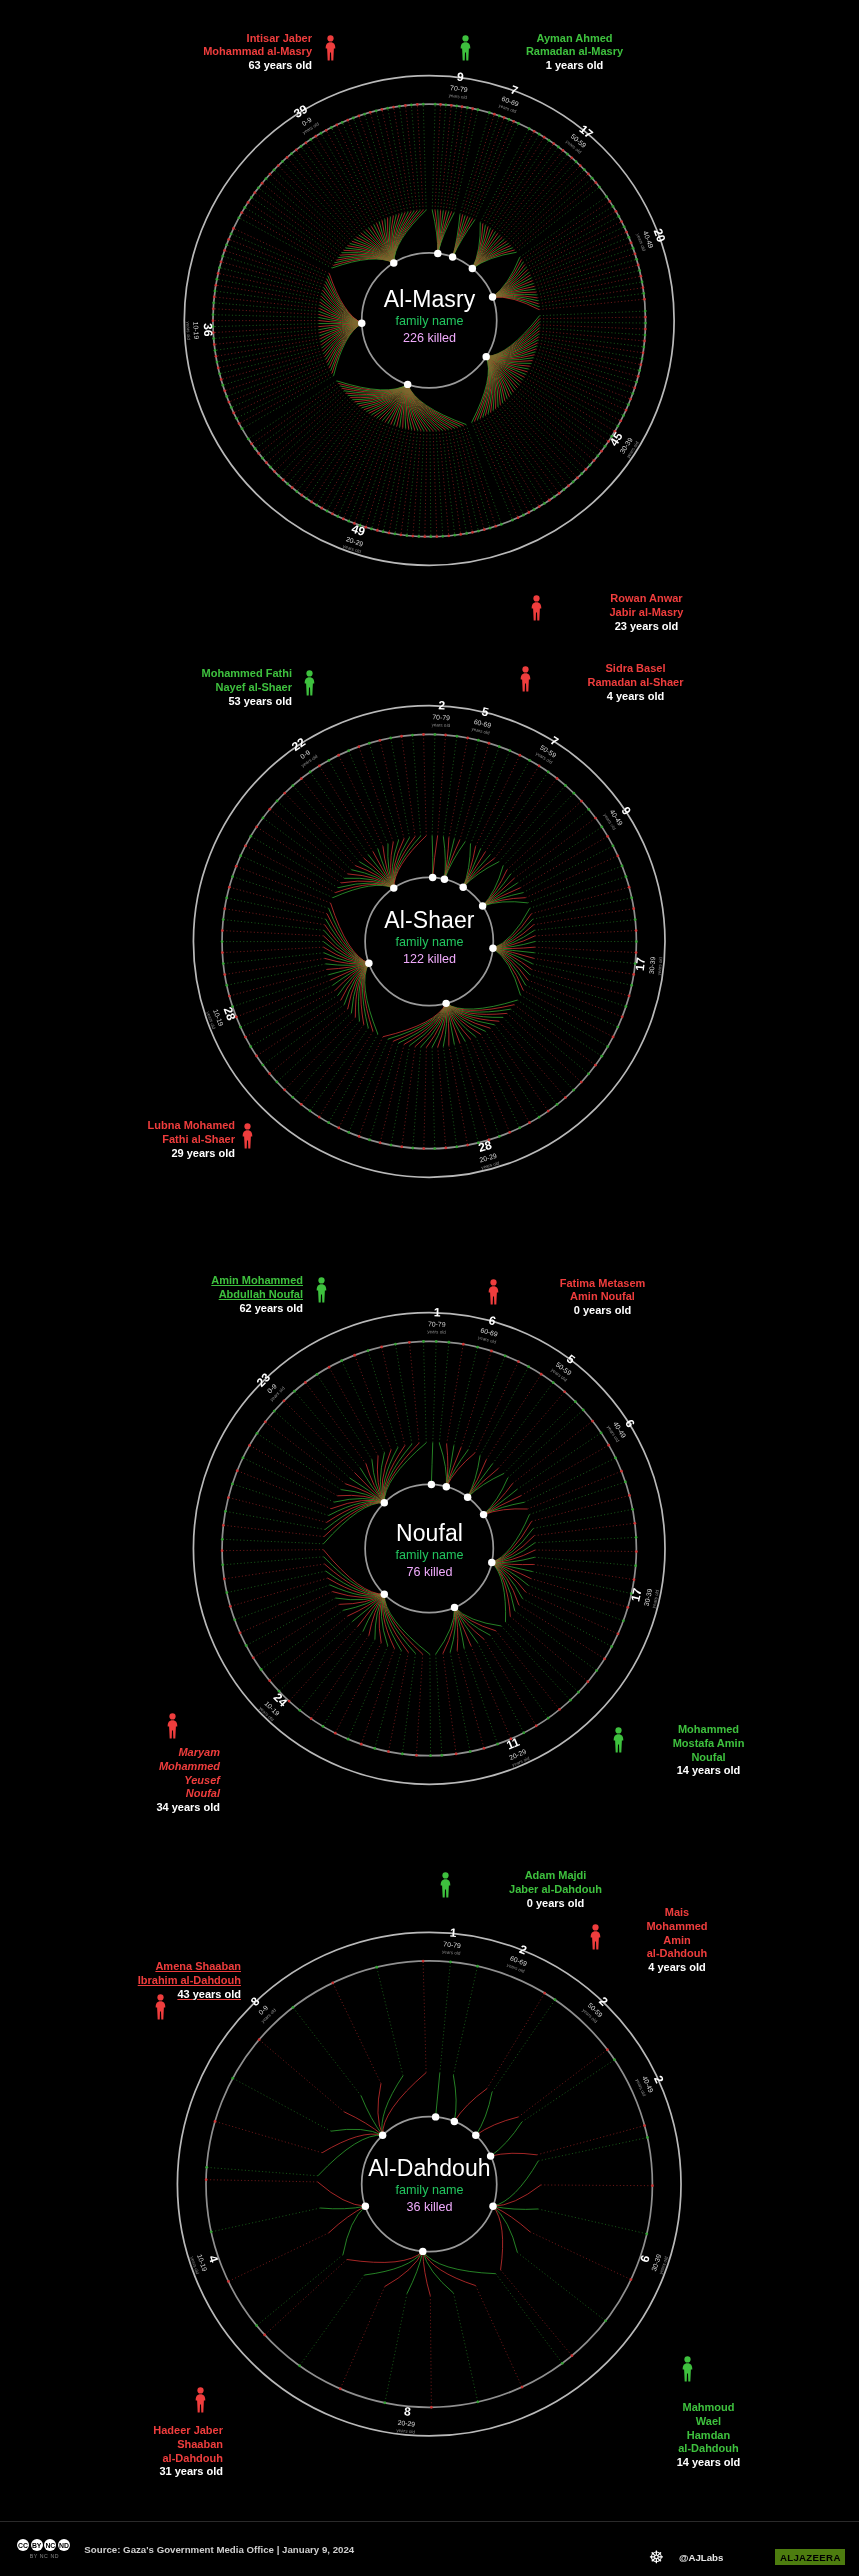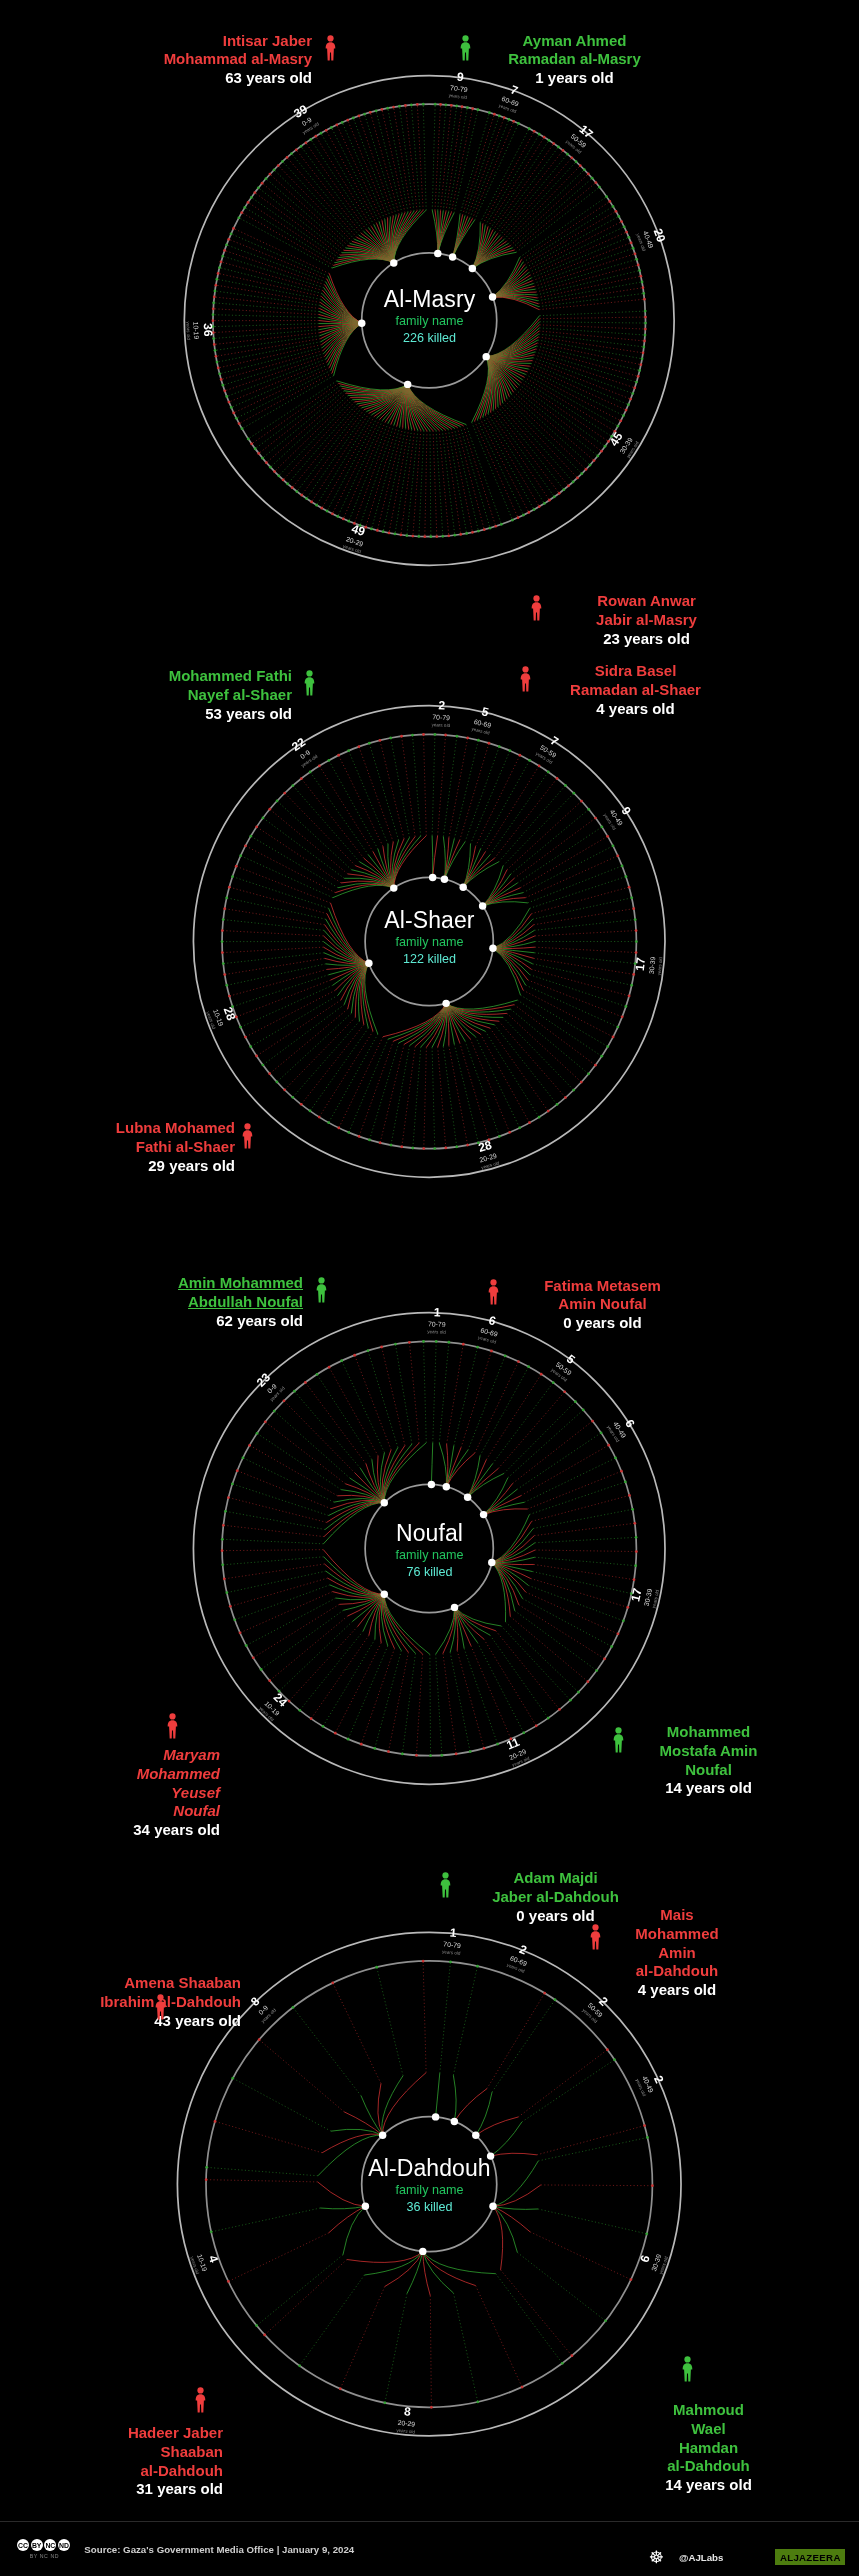--- a/index.html
+++ b/index.html
@@ -27,26 +27,26 @@
     color:#ffffff;
     letter-spacing:0.1px;
   }
   .center-sub {
     font-size:12.6px;
     color:#22c55e;
     margin-top:1.1px;
   }
   .center-killed {
     font-size:12.6px;
-    color:#5eead4;
+    color:#f0abfc;
     margin-top:3.4px;
   }
   .annot {
     position:absolute;
-    font-size:15px;
+    font-size:11px;
     line-height:1.25;
     font-weight:bold;
     white-space:nowrap;
   }
   .annot .age { font-weight:bold; color:#ffffff; }
   .annot.red { color:#ef3d3d; }
   .annot.green { color:#3ec13e; }
   .annot.ar { text-align:right; }
   .annot.al { text-align:center; }
   .figure {
@@ -1860,21 +1860,21 @@
 Mohammed
 Amin
 al-Dahdouh</div>
     <div class="age">4 years old</div>
   </div>
   <svg class="figure" style="left:588px; top:72px;" viewBox="0 0 26 46">
       <circle cx="13" cy="6" r="5.5" fill="#ef3d3d"></circle>
       <path d="M13 13 C7 13 4.5 17 4.5 24 L7 24 L8 45 L11.6 45 L12.1 31 L13.9 31 L14.4 45 L18 45 L19 24 L21.5 24 C21.5 17 19 13 13 13 Z" fill="#ef3d3d"></path>
     </svg>
 
-  <div class="annot red ar" style="left:52px; top:122px; width:189px;">
+  <div class="annot red ar" style="left:52px; top:108px; width:189px;text-decoration:underline;">
     <div style="white-space:pre-line;">Amena Shaaban
 Ibrahim al-Dahdouh</div>
     <div class="age">43 years old</div>
   </div>
   <svg class="figure" style="left:153px; top:142px;" viewBox="0 0 26 46">
       <circle cx="13" cy="6" r="5.5" fill="#ef3d3d"></circle>
       <path d="M13 13 C7 13 4.5 17 4.5 24 L7 24 L8 45 L11.6 45 L12.1 31 L13.9 31 L14.4 45 L18 45 L19 24 L21.5 24 C21.5 17 19 13 13 13 Z" fill="#ef3d3d"></path>
     </svg>
 
   <div class="annot red ar" style="left:74px; top:572px; width:149px;">

